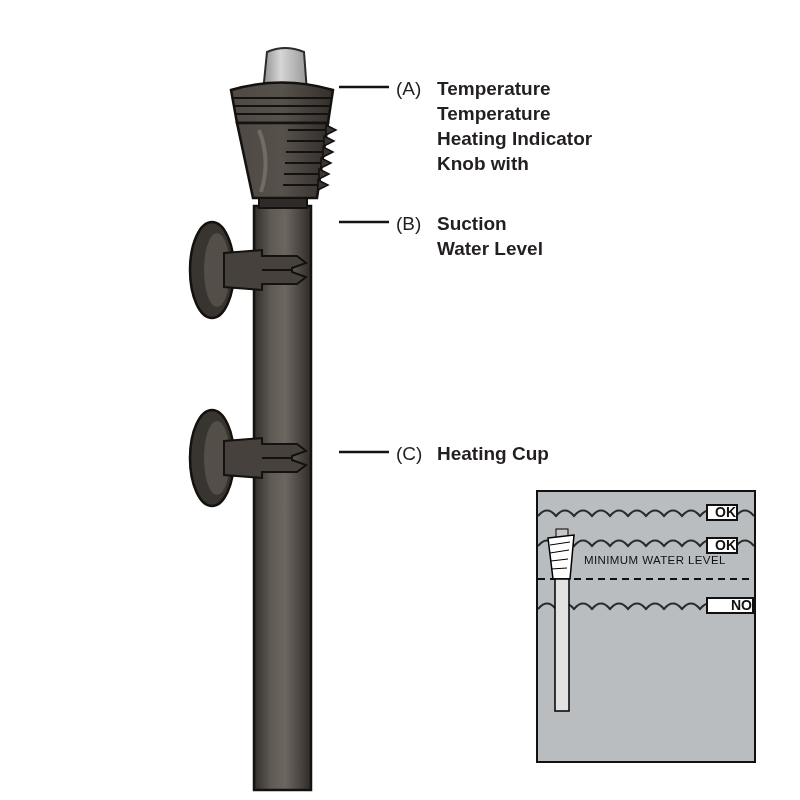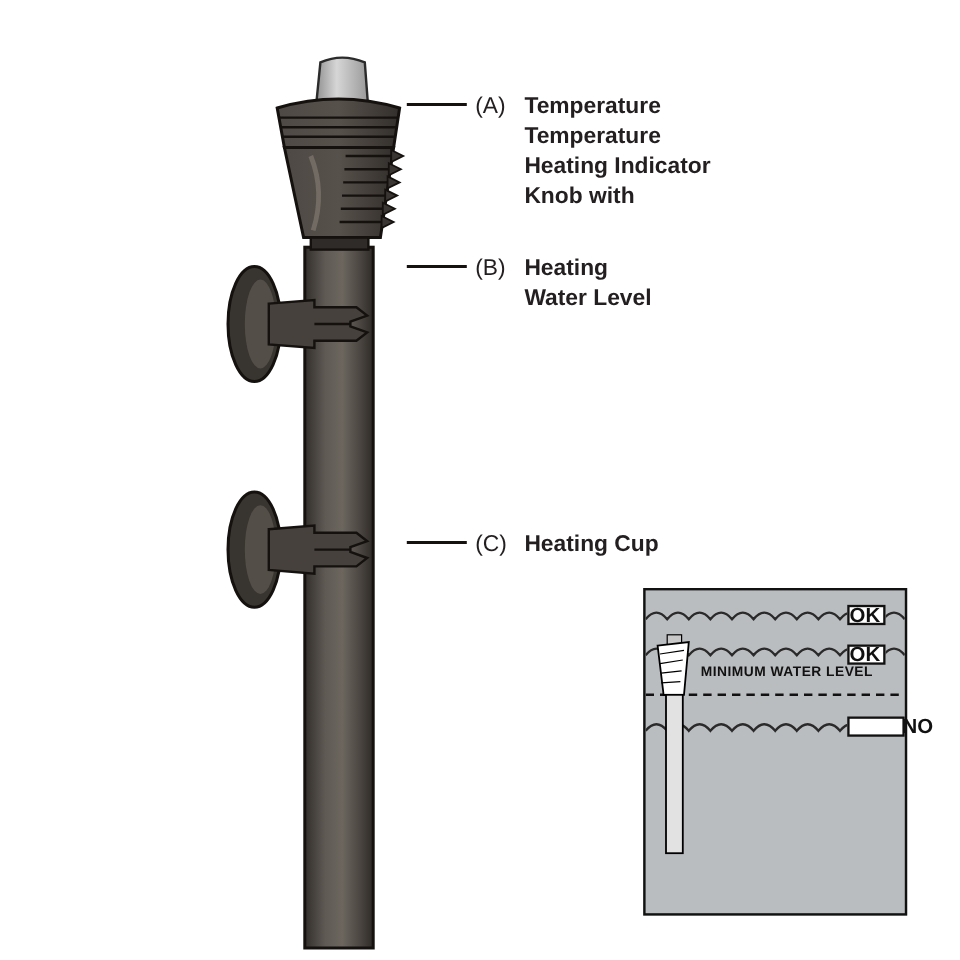--- a/index.html
+++ b/index.html
@@ -17,29 +17,29 @@
   .label-c{left:396px;top:441px;}
   
   .inset{
     position:absolute;left:536px;top:490px;width:216px;height:269px;
     border:2px solid #111;background:var(--color-inset-water,#babdbf);
   }
   .inset svg{position:absolute;left:0;top:0;}
   .badge{
     position:absolute;left:168px;width:32px;height:17px;box-sizing:border-box;
     background:var(--color-badge-bg,#ffffff);border:2px solid #111;
-    display:flex;align-items:center;justify-content:flex-start;
-    font-weight:bold;font-size:17px;line-height:11px;color:#111;
+    display:flex;align-items:center;justify-content:flex-end;
+    font-weight:bold;font-size:14px;line-height:11px;color:#111;
   }
   .badge-1{top:12px;}
   .badge-2{top:45px;}
   .badge-3{top:105px;padding-left:44px;}
   .mwl{
     position:absolute;left:46px;top:62px;white-space:nowrap;
-    font-weight:bold;font-size:11.5px;letter-spacing:.4px;color:#111;
+    font-weight:normal;font-size:11.5px;letter-spacing:.4px;color:#111;
   }
 </style>
 </head>
 <body>
 
 <div class="stage">
 
   <svg class="illustration" width="800" height="800" viewBox="0 0 800 800">
     <defs>
       <linearGradient id="tubeGrad" x1="0" y1="0" x2="1" y2="0">
@@ -116,21 +116,21 @@
       <span>Temperature</span>
       <span>Temperature</span>
       <span>Heating Indicator</span>
       <span>Knob with</span>
     </span>
   </div>
 
   <div class="label label-b">
     <span class="prefix">(B)</span>
     <span class="lines">
-      <span>Heating</span>
+      <span>Suction</span>
       <span>Water Level</span>
     </span>
   </div>
 
   <div class="label label-c">
     <span class="prefix">(C)</span>
     <span class="lines">
       <span>Heating Cup</span>
     </span>
   </div>

